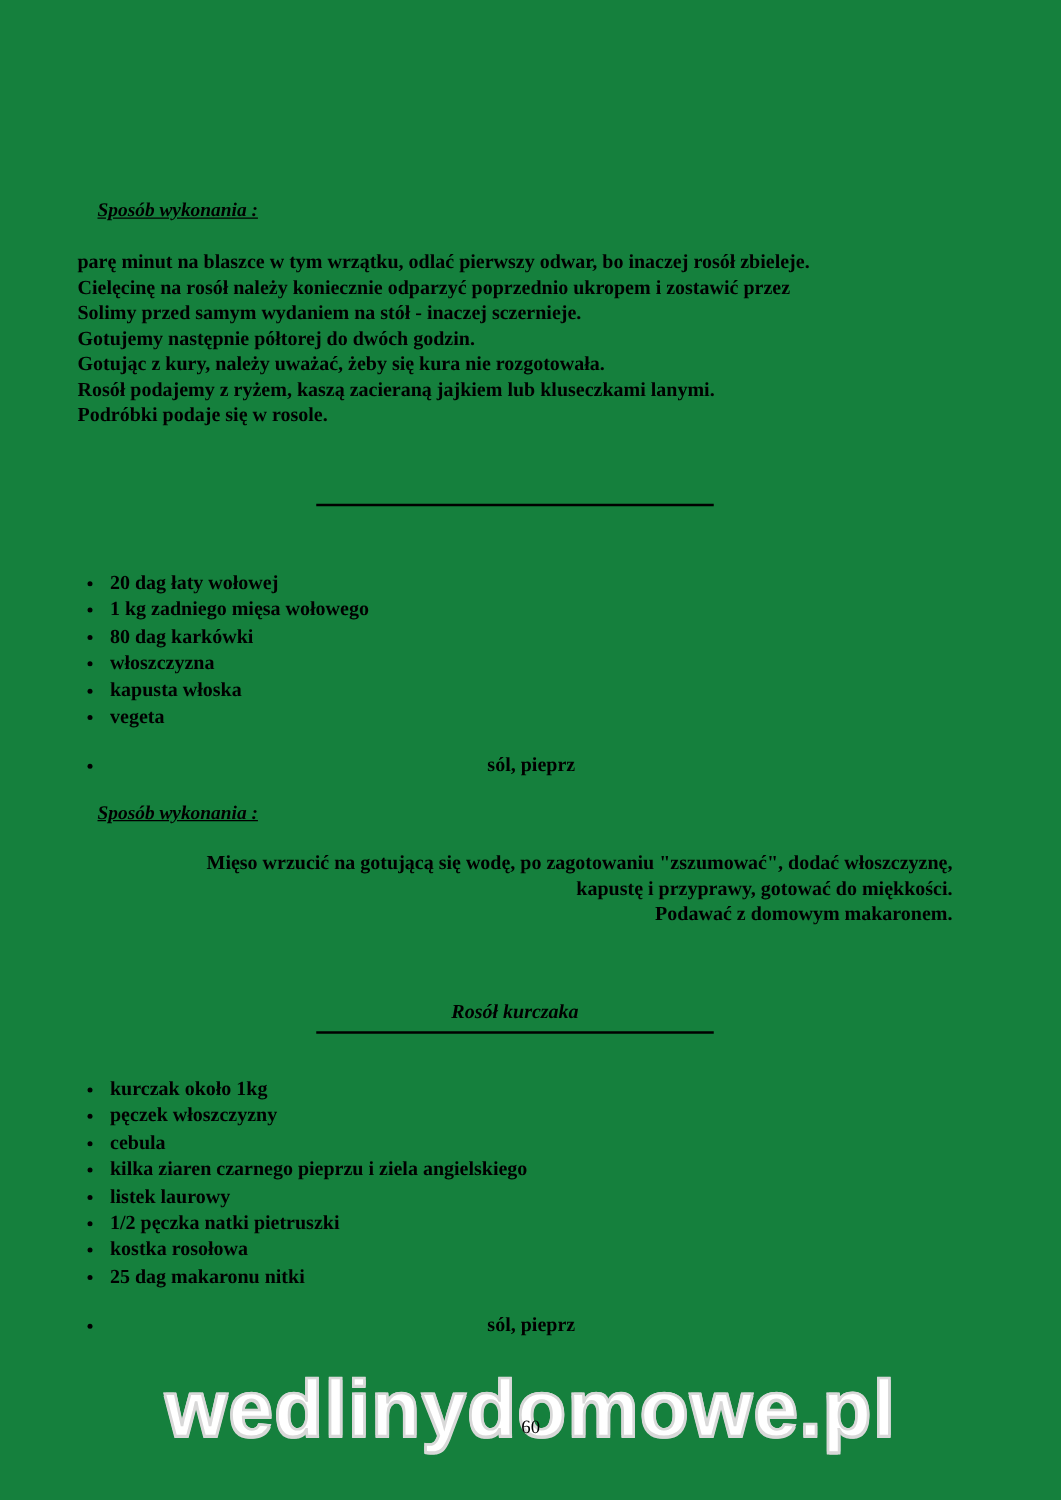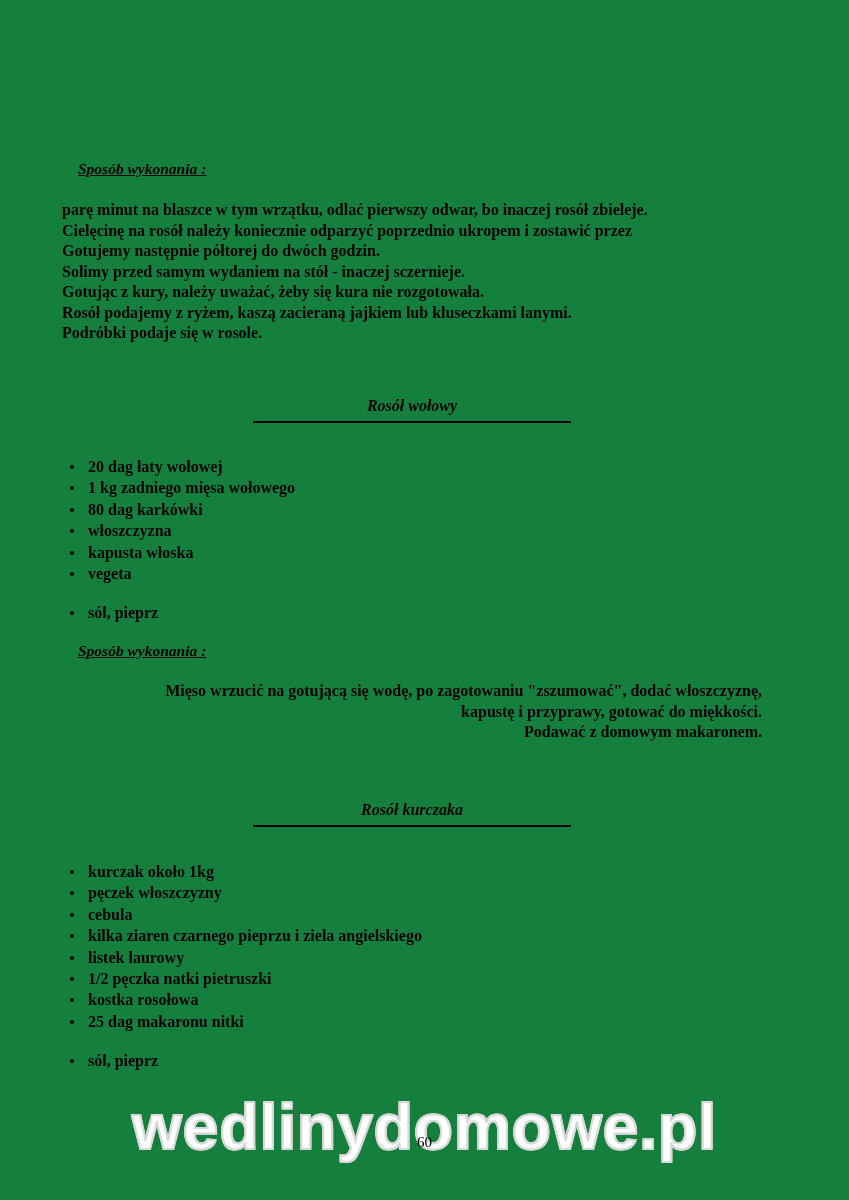--- a/index.html
+++ b/index.html
@@ -66,21 +66,21 @@
   ul.ingredients li::before {
     content: "";
     position: absolute;
     left: 8px;
     top: 9px;
     width: 4px;
     height: 4px;
     background: #000000;
     border-radius: 50%;
   }
-  li.spaced { margin-top: 18px; }
+  li.spaced { margin-top: 18px; text-align: center; }
 
   .page-number {
     position: absolute;
     left: 0;
     right: 0;
     top: 1134px;
     text-align: center;
     font-size: 15px;
     color: #000;
     font-family: "Liberation Serif", serif;
@@ -122,29 +122,28 @@
 <div class="page">
   <div class="content">
 
     <div class="blk-1">
       <div class="section-heading">Sposób wykonania :</div>
     </div>
 
     <div class="blk-2 para">
       <div>parę minut na blaszce w tym wrzątku, odlać pierwszy odwar, bo inaczej rosół zbieleje.</div>
       <div>Cielęcinę na rosół należy koniecznie odparzyć poprzednio ukropem i zostawić przez</div>
+      <div>Solimy przed samym wydaniem na stół - inaczej sczernieje.</div>
       <div>Gotujemy następnie półtorej do dwóch godzin.</div>
-      <div>Solimy przed samym wydaniem na stół - inaczej sczernieje.</div>
       <div>Gotując z kury, należy uważać, żeby się kura nie rozgotowała.</div>
       <div>Rosół podajemy z ryżem, kaszą zacieraną jajkiem lub kluseczkami lanymi.</div>
       <div>Podróbki podaje się w rosole.</div>
     </div>
 
     <div class="blk-3">
-      <div class="recipe-title">Rosół wołowy</div>
       <div class="title-rule"></div>
     </div>
 
     <div class="blk-4">
       <ul class="ingredients">
         <li>20 dag łaty wołowej</li>
         <li>1 kg zadniego mięsa wołowego</li>
         <li>80 dag karkówki</li>
         <li>włoszczyzna</li>
         <li>kapusta włoska</li>

